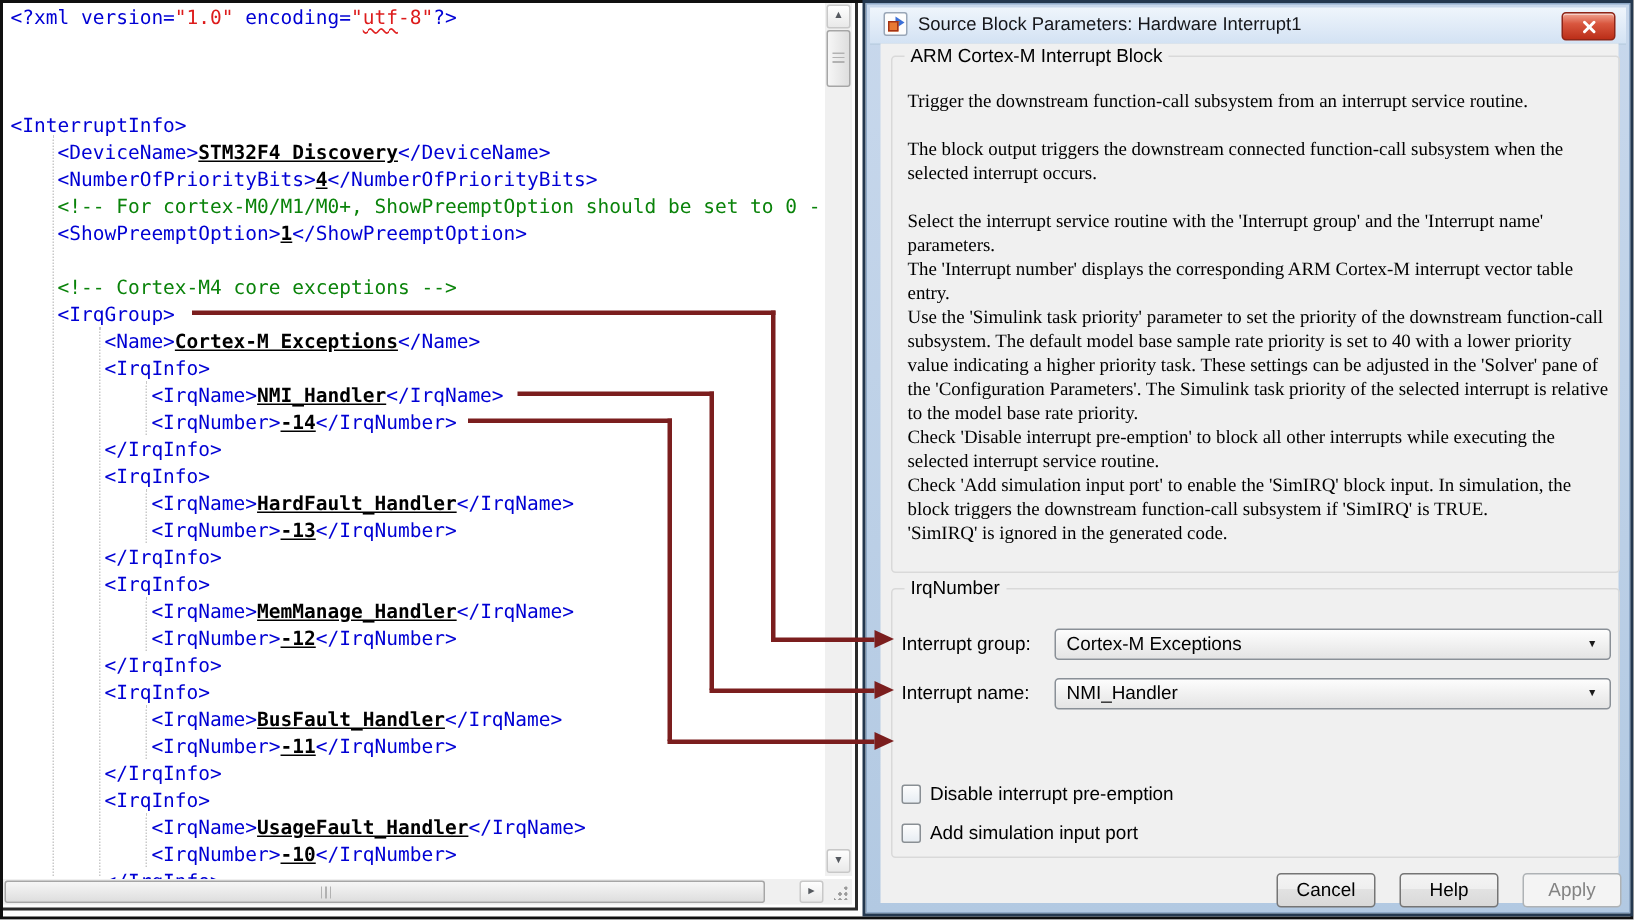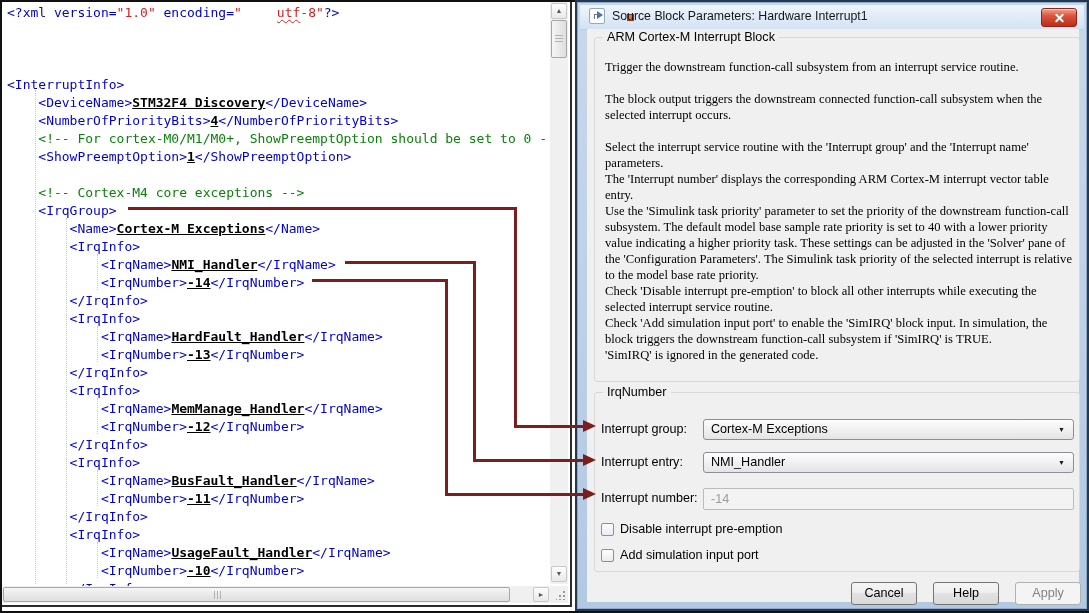--- a/index.html
+++ b/index.html
@@ -11,21 +11,21 @@
   .xmlwin{position:absolute;left:0;top:0;width:572px;height:607px;background:#fff;
           border:2px solid #2b2b2b;box-sizing:border-box;z-index:2;}
   .code{position:absolute;left:0;top:0;width:546px;height:584px;overflow:hidden;
         font-family:"DejaVu Sans Mono","Liberation Mono",monospace;font-size:13px;
         white-space:pre;padding:2px 0 0 5px;z-index:2;}
   .cl{height:18px;line-height:18px;}
   .tg{color:#0000d4;}
   .bd{color:#000;font-weight:bold;text-decoration:underline;}
   .cm{color:#0a830a;}
   .vl{color:#dd1c1c;}
-  .sq{text-decoration:underline;text-decoration-style:wavy;text-decoration-color:#e02020;text-decoration-thickness:1px;text-underline-offset:2px;margin-left:35px;}
+  .sq{text-decoration:underline;text-decoration-style:wavy;text-decoration-color:#e02020;text-decoration-thickness:1px;text-underline-offset:2px;}
   .guide{position:absolute;width:0;border-left:1px dotted #c9c9c9;z-index:1;}
 
   
   .vsb{position:absolute;left:548px;top:0;width:18px;height:582px;background:#f0f0f0;z-index:3;}
   .hsb{position:absolute;left:0;top:584px;width:548px;height:17px;background:#f0f0f0;z-index:3;}
   .sb-btn{position:absolute;background:linear-gradient(#fefefe,#e9e9e9);border:1px solid #c8c8c8;
           border-radius:2px;color:#55595f;font-size:7px;text-align:center;box-sizing:border-box;}
   .vsb .up{left:1px;top:1px;width:16px;height:16px;line-height:14px;}
   .vsb .down{left:1px;top:564px;width:16px;height:16px;line-height:14px;}
   .hsb .rightb{left:531px;top:1px;width:16px;height:15px;line-height:13px;}
@@ -179,33 +179,27 @@
 
         <div class="prow" style="top:26px;">
           <span class="plabel">Interrupt group:</span>
           <div class="combo">
             <span class="val">Cortex-M Exceptions</span>
             <span class="darr">▼</span>
           </div>
         </div>
 
         <div class="prow" style="top:59px;">
-          <span class="plabel">Interrupt entry:</span>
+          <span class="plabel">Interrupt name:</span>
           <div class="combo">
             <span class="val">NMI_Handler</span>
             <span class="darr">▼</span>
           </div>
         </div>
 
-        <div class="prow" style="top:95px;">
-          <span class="plabel">Interrupt number:</span>
-          <div class="edit-dis">
-            <span class="val">-14</span>
-          </div>
-        </div>
 
         <div class="cbrow" style="top:130px;">
           <span class="cbbox"></span>
           <span class="cblabel">Disable interrupt pre-emption</span>
         </div>
         <div class="cbrow" style="top:156px;">
           <span class="cbbox"></span>
           <span class="cblabel">Add simulation input port</span>
         </div>
       </div>

